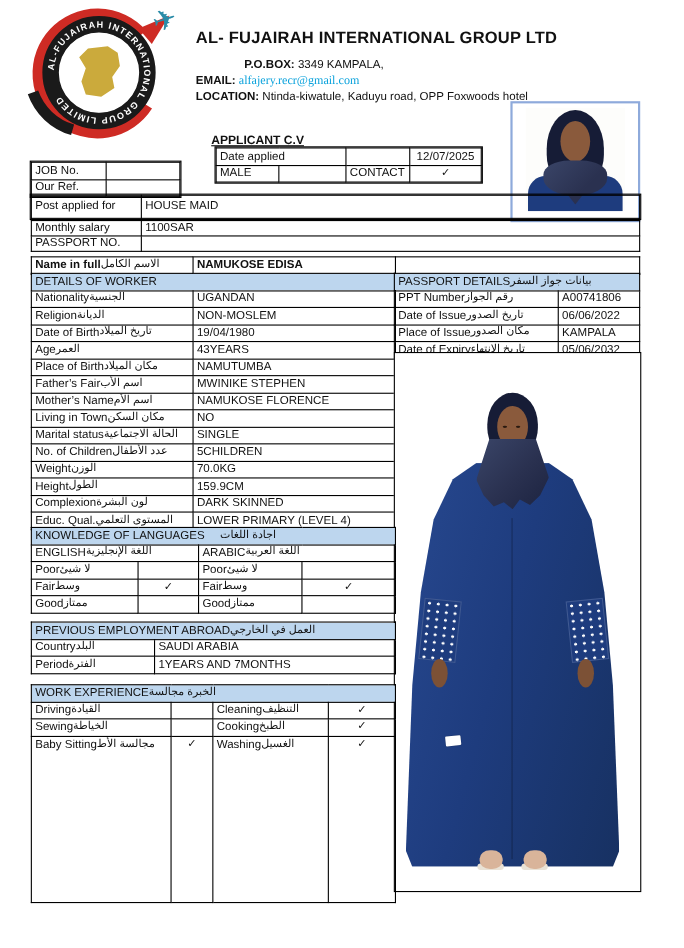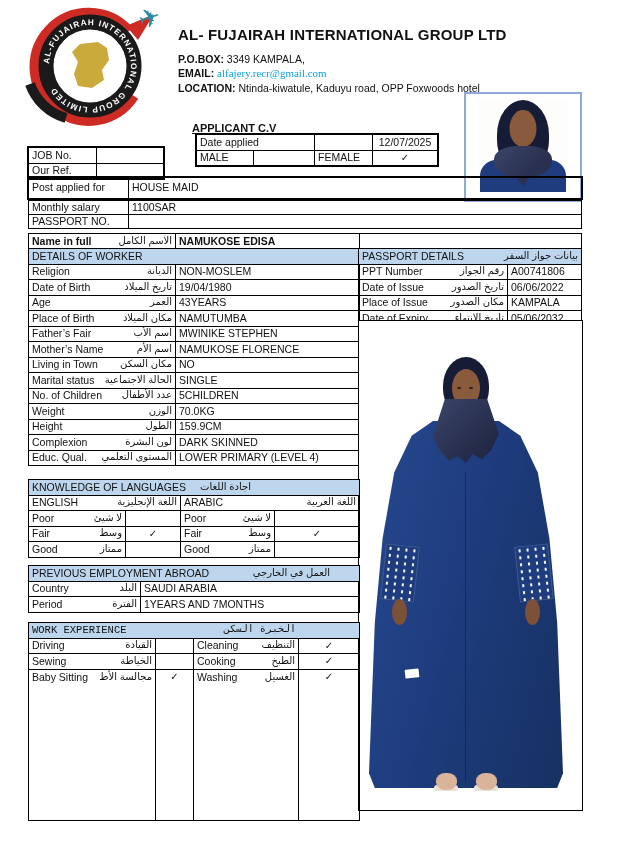--- a/index.html
+++ b/index.html
@@ -34,21 +34,21 @@
     background:var(--skin_brown); border-radius:50%;}
   .pp-scarf{position:absolute; left:50%; transform:translateX(-50%); top:48px; width:58px; height:32px;
     background:linear-gradient(135deg,#3a4568,var(--scarf_dark) 70%); border-radius:40% 40% 50% 50%;}
   
   table{position:absolute; border-collapse:collapse; table-layout:fixed;}
   td{border:1px solid var(--table_border); font-size:10.5px; height:14.5px; padding:0 3px;
      line-height:1.05; white-space:nowrap; overflow:hidden; vertical-align:middle;}
   .thick td{border-width:1px;}
   .thick{outline:1px solid var(--table_border);}
   .hdr td{background:var(--header_fill);}
-  .lr{display:flex; justify-content:space-between; align-items:center;}
+  .lr{display:flex; align-items:center;}
   .lrg{display:flex; align-items:center; gap:14px;}
   .ar{font-size:10px; direction:rtl;}
   .chk{text-align:center; font-size:10px;}
   .ctr{text-align:center;}
   .bold{font-weight:bold;}
   .cv-title{position:absolute; left:192px; top:122px; font-size:11px; font-weight:bold; text-decoration:underline;}
   .vtop td{vertical-align:top; padding-top:2px;}
   
   .fb-cell{position:absolute; left:358px; top:320px; width:223px; height:489px;
     border:1px solid var(--table_border); background:#fff;}
@@ -101,21 +101,21 @@
     <text font-size="8.2" font-weight="bold" fill="#ffffff" letter-spacing="1.1" font-family="Liberation Sans, sans-serif">
       <textPath href="#ringPath" startOffset="2">AL-FUJAIRAH INTERNATIONAL GROUP LIMITED</textPath>
     </text>
 
     <path d="M 72 40 L 90 38 L 99 44 L 101 56 L 94 66 L 96 76 L 84 84 L 70 82 L 66 70 L 70 58 L 64 48 Z" style="fill:var(--map_yellow)"></path>
 
     <text x="134" y="26" font-size="26" style="fill:var(--plane_teal)" transform="rotate(-18 134 26)">✈</text>
   </svg>
 
   <div class="company-name">AL- FUJAIRAH INTERNATIONAL GROUP LTD</div>
-  <div class="hline" style="top:53px;">
+  <div class="hline" style="top:53px;margin-left:44px;">
     <b>P.O.BOX:</b>
     <span>3349 KAMPALA,</span>
   </div>
   <div class="hline" style="top:67px;text-align:center;">
     <b>EMAIL:</b>
     <span class="email-link">alfajery.recr@gmail.com</span>
   </div>
   <div class="hline" style="top:82px;">
     <b>LOCATION:</b>
     <span>Ntinda-kiwatule, Kaduyu road, OPP Foxwoods hotel</span>
@@ -142,21 +142,21 @@
       </colgroup>
     <tbody>
         <tr>
       <td colspan="2">Date applied</td>
       <td></td>
       <td class="ctr">12/07/2025</td>
     </tr>
     <tr>
       <td>MALE</td>
       <td class="chk"></td>
-      <td>FEMALE</td>
+      <td>CONTACT</td>
       <td class="chk">✓</td>
     </tr>
   </tbody>
     </table>
 
   <table class="thick" style="left:28px; top:147px; width:135px;">
     <colgroup>
         <col style="width:68px">
         <col style="width:67px">
       </colgroup>
@@ -223,20 +223,29 @@
     </table>
 
   <table style="left:28px; top:248px; width:331px;">
     <colgroup>
         <col style="width:147px">
         <col style="width:184px">
       </colgroup>
     <tbody>
         <tr class="hdr">
       <td colspan="2">DETAILS OF WORKER</td>
+    </tr>
+    <tr>
+      <td>
+            <div class="lr">
+              <span>Nationality</span>
+              <span class="ar">الجنسية</span>
+            </div>
+          </td>
+      <td>UGANDAN</td>
     </tr>
     <tr>
       <td>
             <div class="lr">
               <span>Religion</span>
               <span class="ar">الديانة</span>
             </div>
           </td>
       <td>NON-MOSLEM</td>
     </tr>
@@ -545,23 +554,23 @@
   <table style="left:28px; top:622px; width:331px;">
     <colgroup>
         <col style="width:127px">
         <col style="width:38px">
         <col style="width:105px">
         <col style="width:61px">
       </colgroup>
     <tbody>
         <tr class="hdr">
       <td colspan="4">
-        <div class="lr" style="padding-right:60px;font-family:Liberation Mono, monospace;">
+        <div class="lr" style="padding-right:60px;">
               <span>WORK EXPERIENCE</span>
-        <span class="ar">الخبرة السكن</span>
+        <span class="ar">الخبرة مجالسة</span>
             </div>
       </td>
     </tr>
     <tr>
       <td>
             <div class="lr">
               <span>Driving</span>
               <span class="ar">القيادة</span>
             </div>
           </td>

